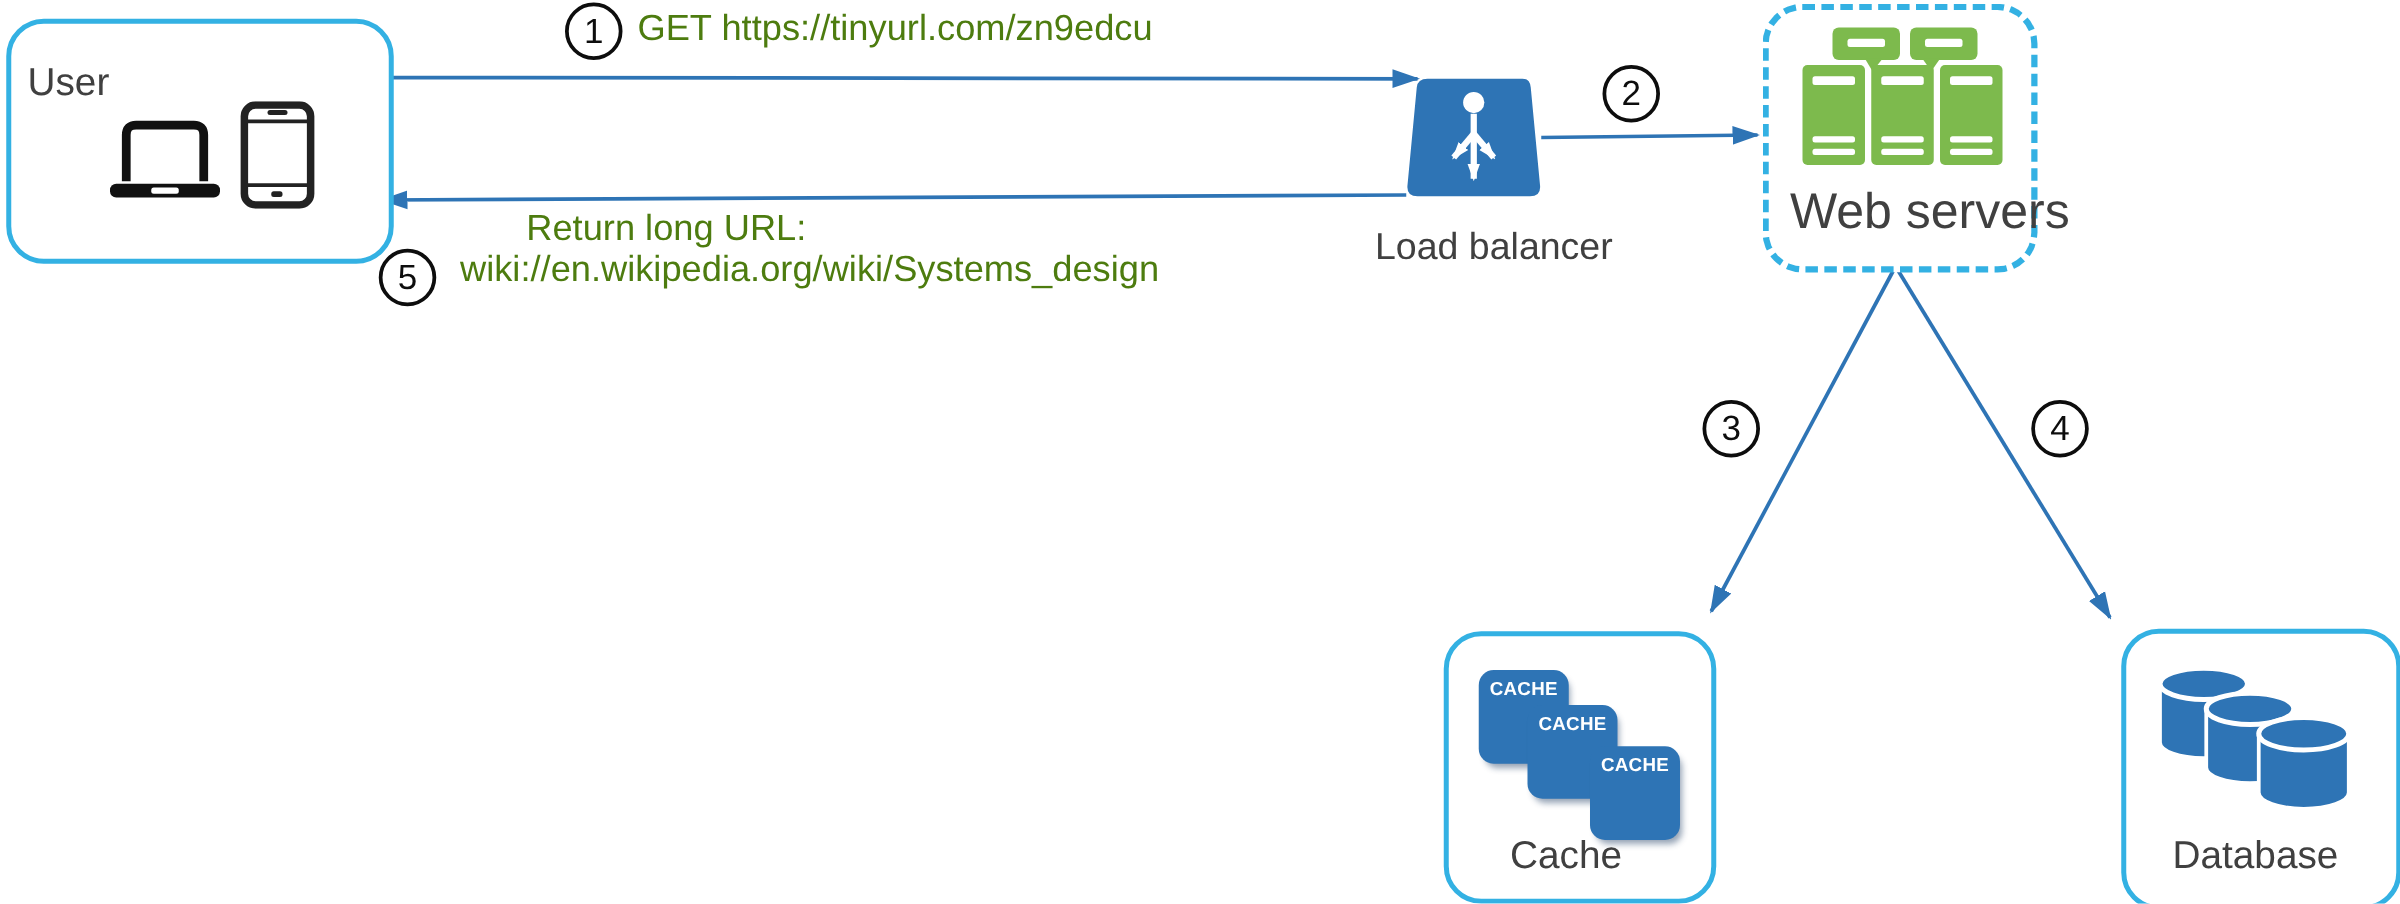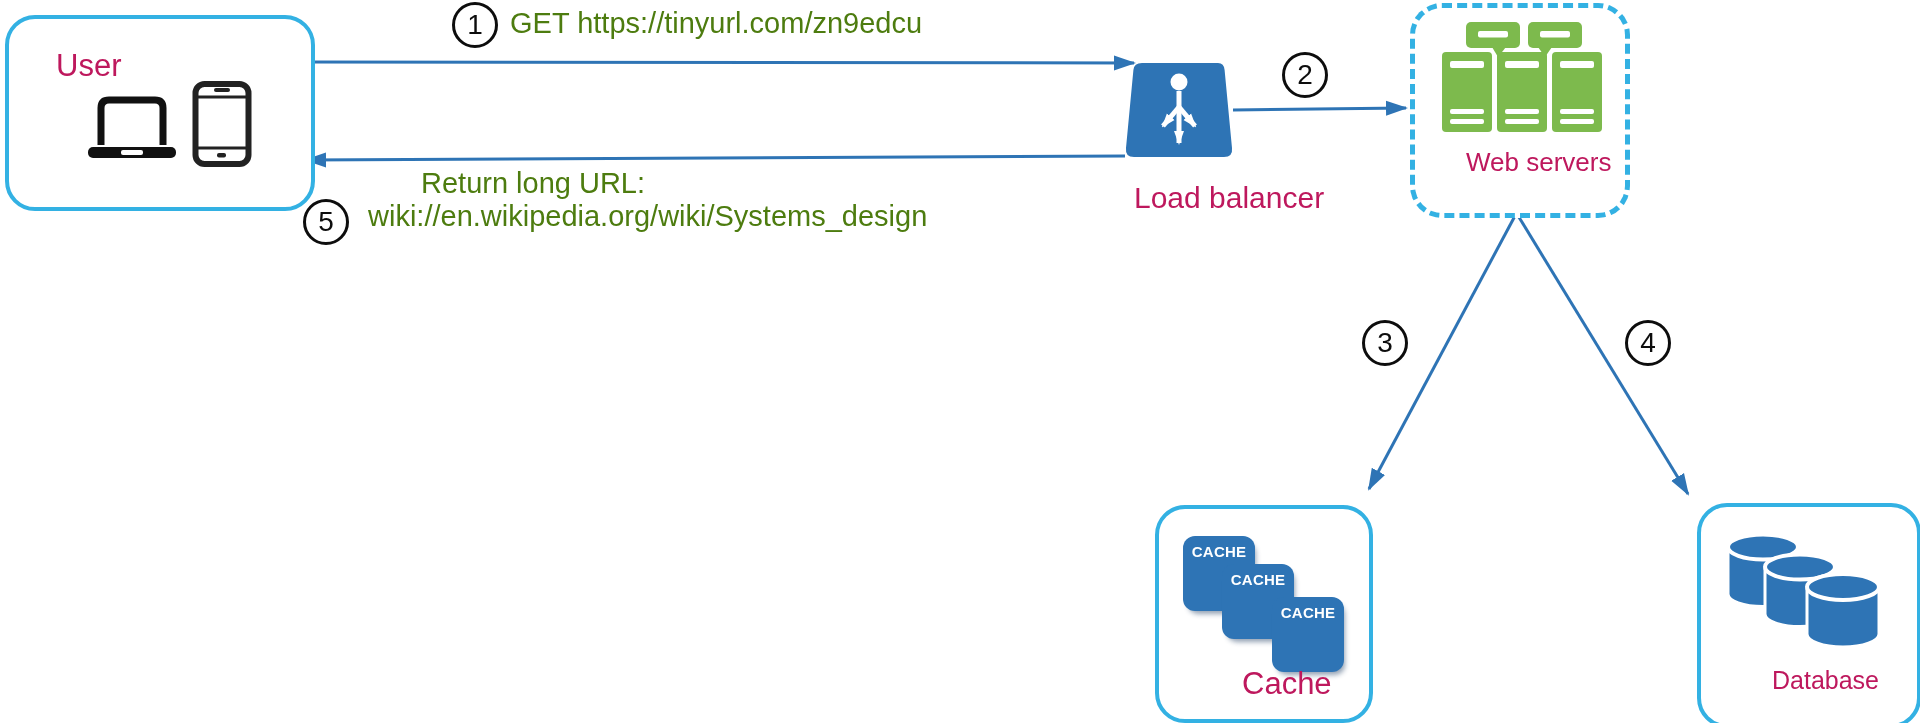--- a/index.html
+++ b/index.html
@@ -5,21 +5,21 @@
   html,body{margin:0;padding:0;background:#ffffff;}
   #canvas{
     position:relative;width:1920px;height:723px;background:#ffffff;overflow:hidden;
     font-family:"Liberation Sans",sans-serif;color:#1a1a1a;
   }
   .abs{position:absolute;}
   .node-box{
     position:absolute;background:#ffffff;border:4px solid #33b1e3;border-radius:30px;
   }
   .dashed{border:5px dashed #33b1e3;border-radius:32px;}
-  .node-label{position:absolute;color:#be185d;white-space:nowrap;margin-left:34px;}
+  .node-label{position:absolute;color:#404040;white-space:nowrap;}
   .circle-num{
     position:absolute;width:40px;height:40px;border:3px solid #0d0d0d;border-radius:50%;
     background:#ffffff;display:flex;align-items:center;justify-content:center;
     font-size:28px;color:#0d0d0d;
   }
   .flow-label{position:absolute;font-size:29px;color:#4d7c0f;white-space:nowrap;}
   .cache-chip{
     position:absolute;width:72px;height:75px;background:#2e74b5;border-radius:12px;
     box-shadow:3px 5px 5px -2px rgba(20,50,90,0.45);
     color:#ffffff;font-weight:bold;font-size:15px;letter-spacing:0.2px;
@@ -98,21 +98,21 @@
       <rect x="67" y="43" width="34" height="7" rx="2"></rect>
       <rect x="122" y="43" width="34" height="7" rx="2"></rect>
       <rect x="12" y="91" width="34" height="5" rx="2"></rect>
       <rect x="67" y="91" width="34" height="5" rx="2"></rect>
       <rect x="122" y="91" width="34" height="5" rx="2"></rect>
       <rect x="12" y="101" width="34" height="5" rx="2"></rect>
       <rect x="67" y="101" width="34" height="5" rx="2"></rect>
       <rect x="122" y="101" width="34" height="5" rx="2"></rect>
     </g>
   </svg>
-  <div class="node-label" style="left:1432px;top:147px;font-size:26px;">Web servers</div>
+  <div class="node-label" style="left:1432px;top:147px;font-size:40px;">Web servers</div>
 
   <div class="circle-num" style="left:1362px;top:320px;">3</div>
   <div class="circle-num" style="left:1625px;top:320px;">4</div>
 
   <div class="flow-label" style="left:421px;top:167px;">Return long URL:</div>
   <div class="circle-num" style="left:303px;top:199px;">5</div>
   <div class="flow-label" style="left:368px;top:200px;">wiki://en.wikipedia.org/wiki/Systems_design</div>
 
   <div class="node-box" style="left:1155px;top:505px;width:210px;height:210px;"></div>
   <div class="cache-chip" style="left:1183px;top:536px;z-index:1;">CACHE</div>
@@ -128,15 +128,15 @@
     </g>
     <g>
       <path d="M43,48 v46 a35,12.5 0 0 0 70,0 v-46" fill="#2e74b5" stroke="#ffffff" stroke-width="3"></path>
       <ellipse cx="78" cy="47" rx="35" ry="12.5" fill="#2e74b5" stroke="#ffffff" stroke-width="4"></ellipse>
     </g>
     <g>
       <path d="M85,68 v46 a36,13 0 0 0 72,0 v-46" fill="#2e74b5" stroke="#ffffff" stroke-width="3"></path>
       <ellipse cx="121" cy="67" rx="36" ry="13" fill="#2e74b5" stroke="#ffffff" stroke-width="4"></ellipse>
     </g>
   </svg>
-  <div class="node-label" style="left:1738px;top:666px;font-size:25px;">Database</div>
+  <div class="node-label" style="left:1738px;top:666px;font-size:31px;">Database</div>
 
 </div>
 
 </body></html>

